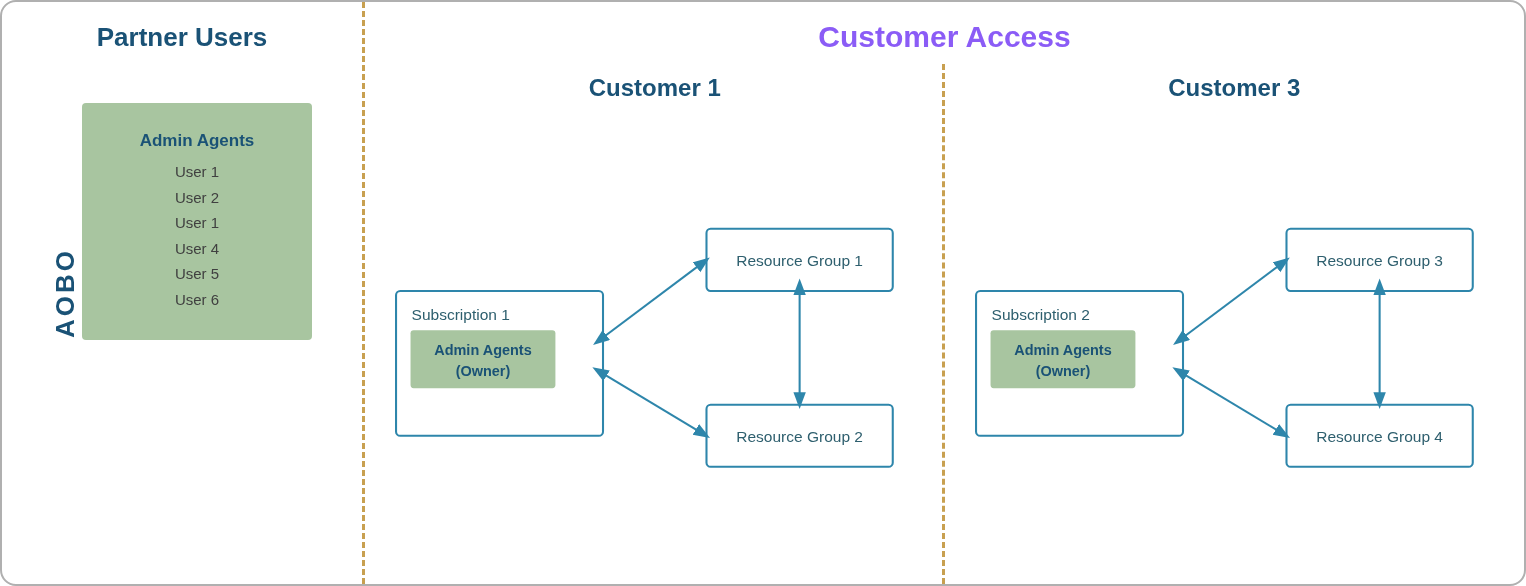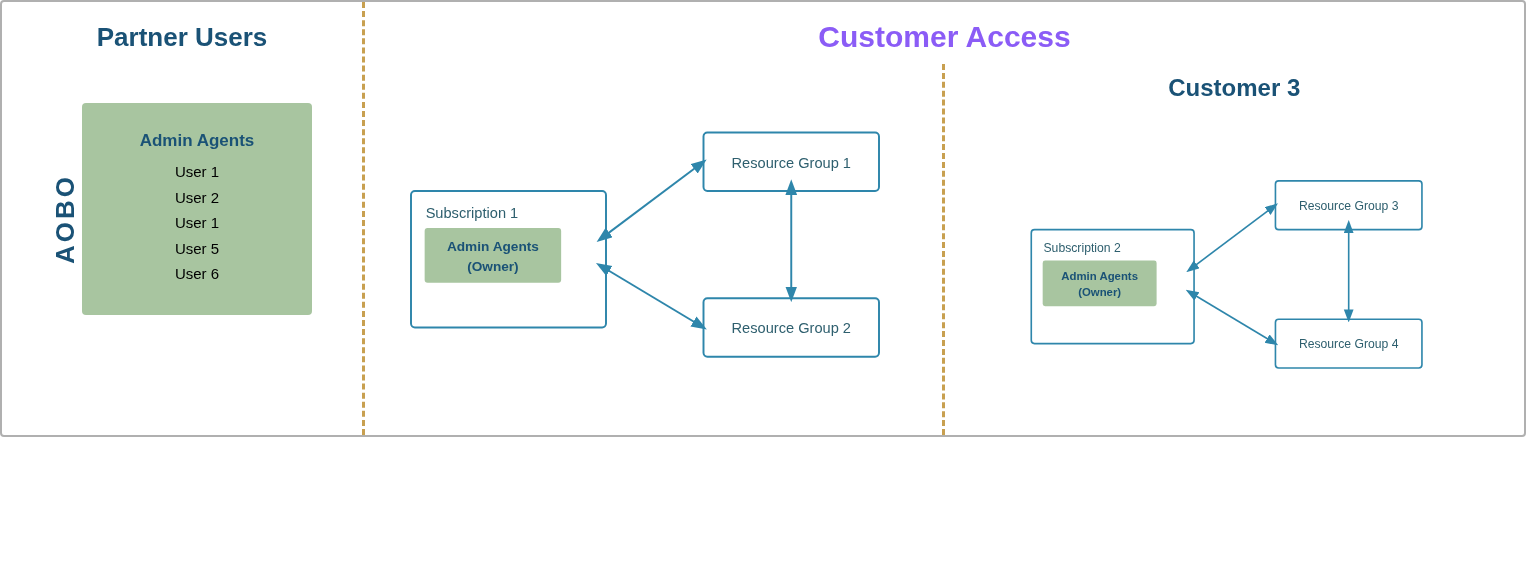--- a/index.html
+++ b/index.html
@@ -7,24 +7,24 @@
       background: #fff;
       font-family: 'Segoe UI', Arial, sans-serif;
       width: 1526px;
       height: 586px;
       overflow: hidden;
       position: relative;
     }
 
     .diagram-container {
       width: 1526px;
-      height: 437px;
+      height: 586px;
       display: flex;
       border: 2px solid #b0b0b0;
-      border-radius: 4px;
+      border-radius: 16px;
       background: #fff;
       position: relative;
     }
 
     
     .left-panel {
       width: 360px;
       min-width: 360px;
       display: flex;
       flex-direction: column;
@@ -53,21 +53,21 @@
 
     .admin-box-title {
       font-size: 17px;
       font-weight: 700;
       color: #1a5276;
       margin-bottom: 8px;
     }
 
     .admin-box-user {
       font-size: 15px;
-      color: #000000;
+      color: #404040;
       line-height: 1.7;
     }
 
     
     .right-panel {
       flex: 1;
       display: flex;
       flex-direction: column;
       position: relative;
     }
@@ -111,34 +111,36 @@
   <div class="left-panel">
     <div class="left-panel-title">Partner Users</div>
 
     <div style="position:absolute;left:18px;top:50%;transform:translateY(-50%) rotate(-90deg);font-size:26px;font-weight:700;color:#1a5276;letter-spacing:3px;">AOBO</div>
 
     <div class="admin-box" style="margin-left:30px;">
       <div class="admin-box-title">Admin Agents</div>
       <div class="admin-box-user">User 1</div>
       <div class="admin-box-user">User 2</div>
       <div class="admin-box-user">User 1</div>
+      <div class="admin-box-user">User 4</div>
       <div class="admin-box-user">User 5</div>
       <div class="admin-box-user">User 6</div>
     </div>
   </div>
 
   <div style="width:3px;border-left:3px dashed #c8a050;height:100%;position:relative;flex-shrink:0;"></div>
 
   <div class="right-panel">
 
     <div class="customer-access-title">Customer Access</div>
 
     <div class="customers-row">
 
       <div class="customer-section" style="position:relative;">
+        <div class="customer-title">Customer 1</div>
 
         <div style="position:relative;width:100%;flex:1;height:360px;">
           <svg width="100%" height="100%" viewBox="0 0 560 360" style="position:absolute;top:0;left:0;">
 
             <rect x="30" y="120" width="200" height="140" rx="4" fill="white" stroke="#2e86ab" stroke-width="2"></rect>
             <text x="45" y="148" font-size="15" fill="#2e5f6e" font-family="Segoe UI,Arial,sans-serif">Subscription 1</text>
 
             <rect x="44" y="158" width="140" height="56" rx="3" fill="#a8c5a0"></rect>
             <text x="114" y="182" font-size="14" font-weight="700" fill="#1a5276" font-family="Segoe UI,Arial,sans-serif" text-anchor="middle">Admin Agents</text>
             <text x="114" y="202" font-size="14" font-weight="700" fill="#1a5276" font-family="Segoe UI,Arial,sans-serif" text-anchor="middle">(Owner)</text>

